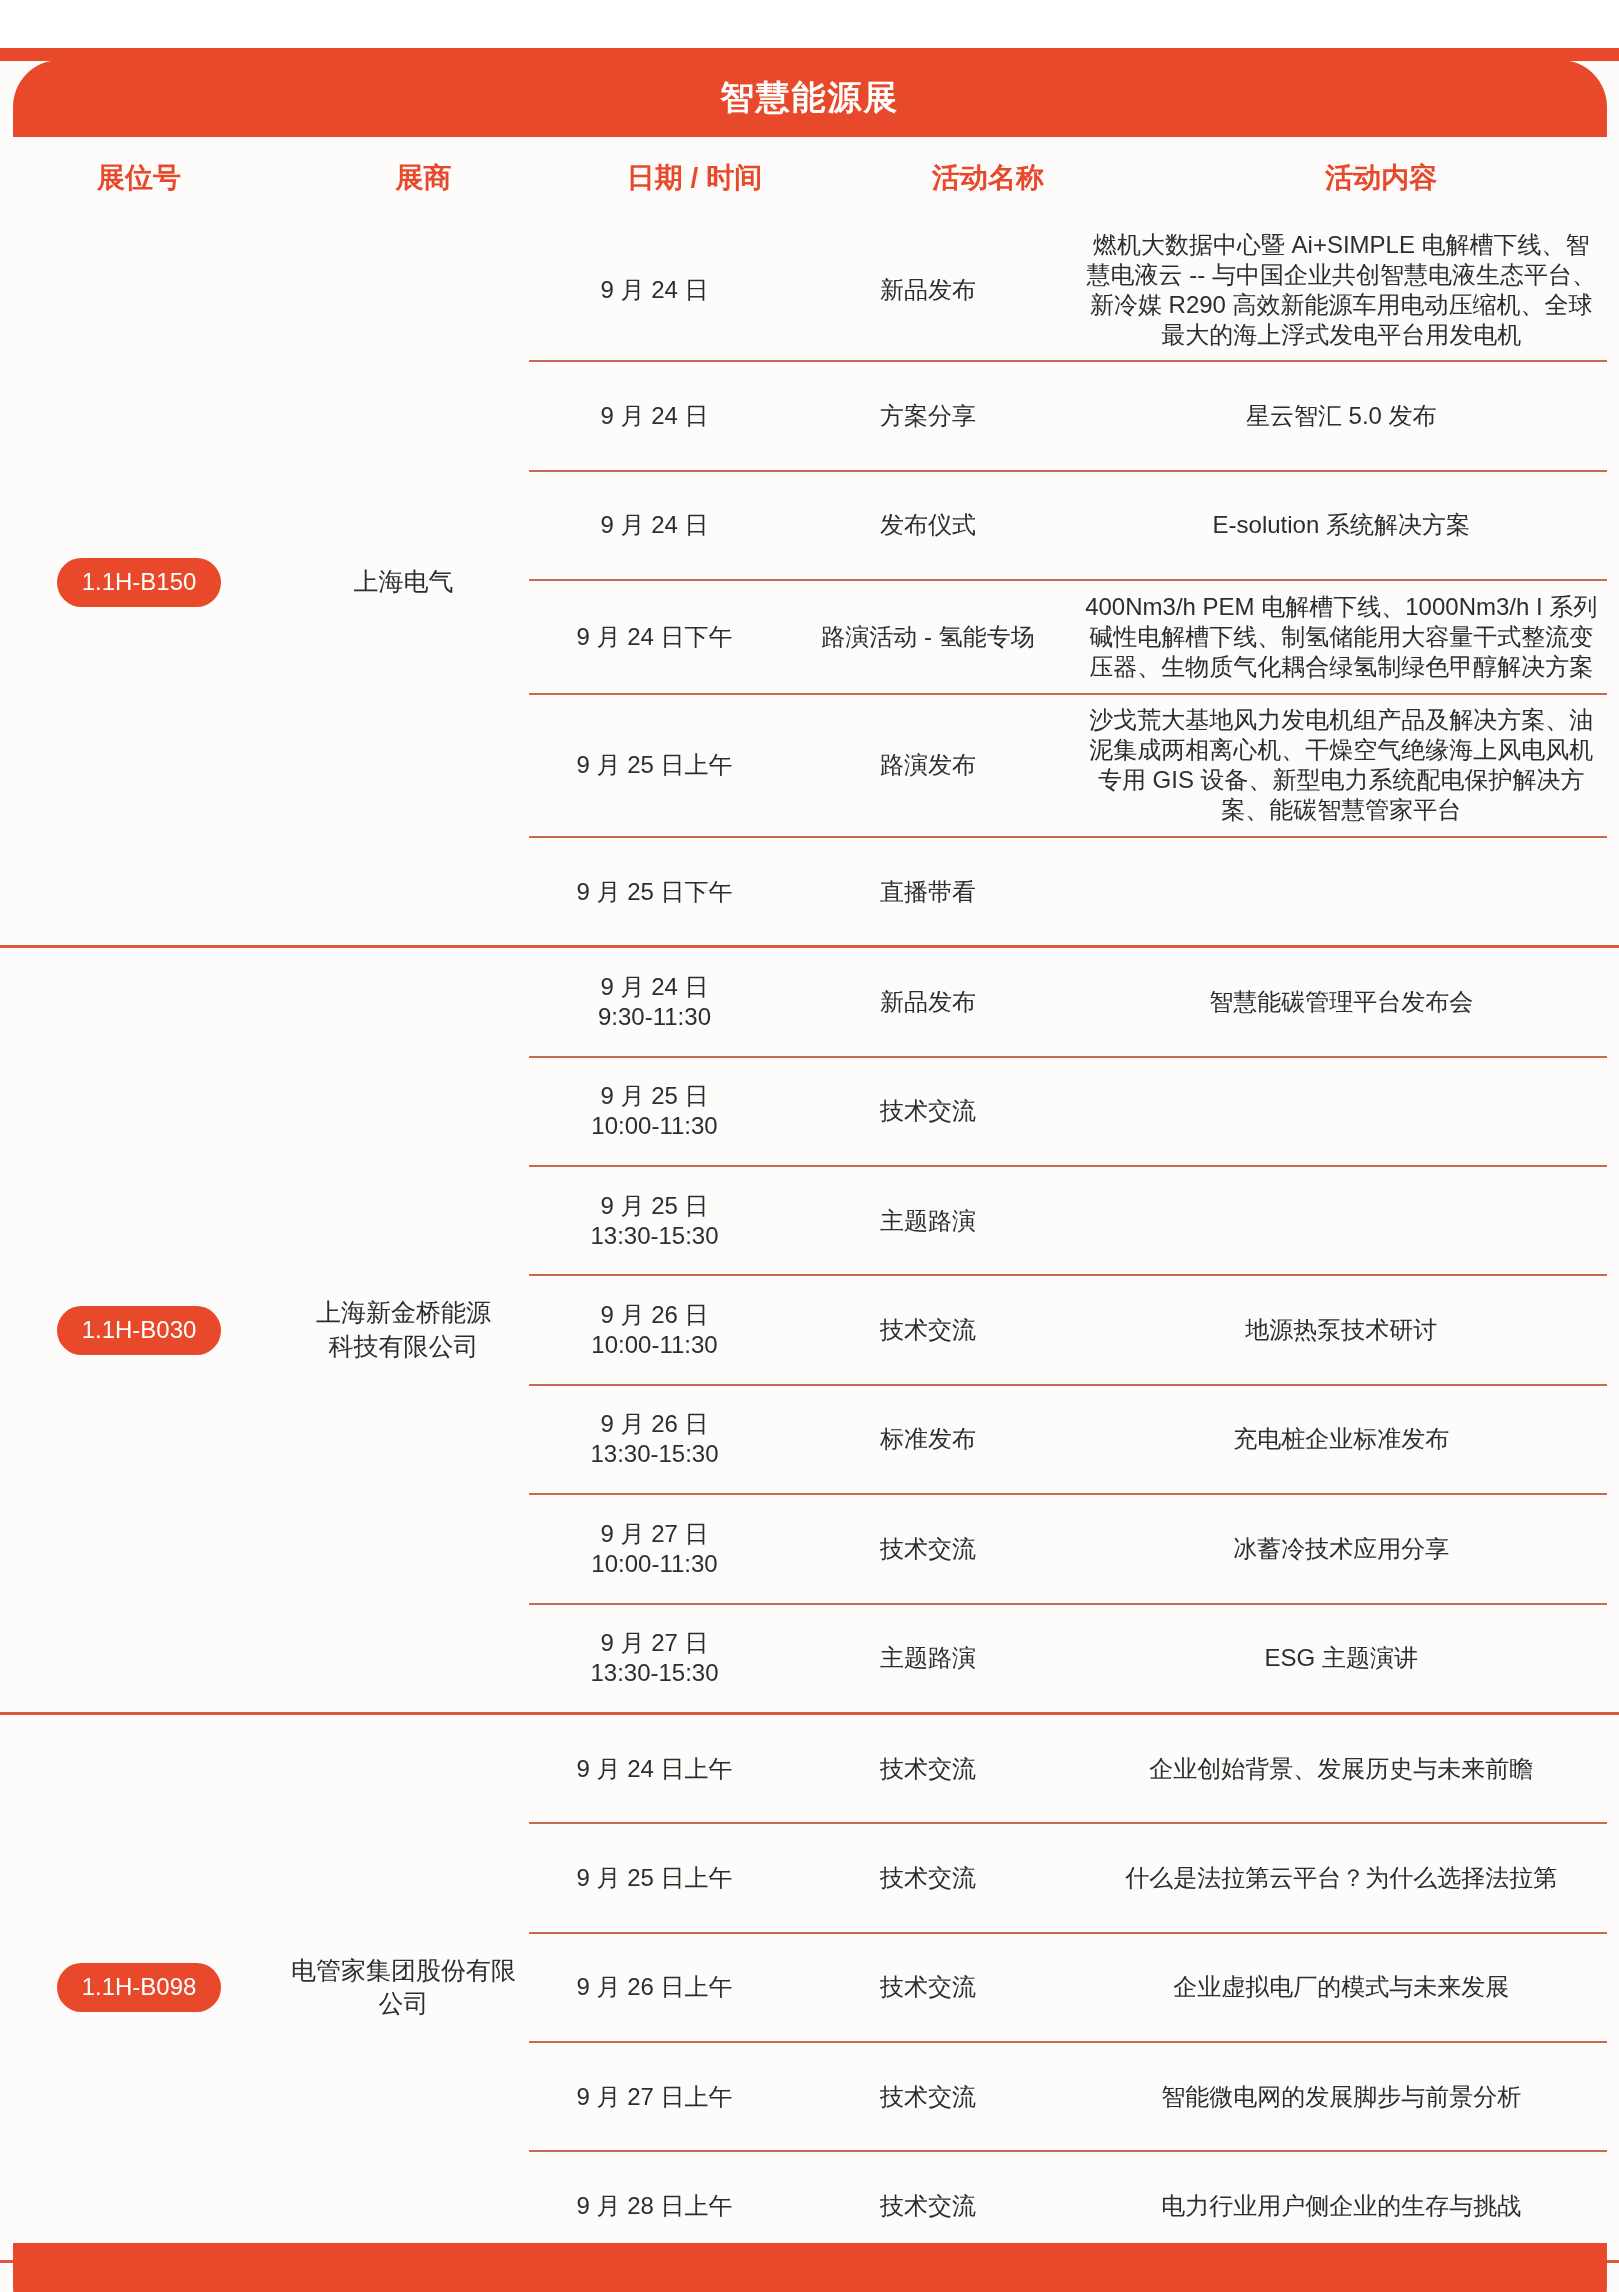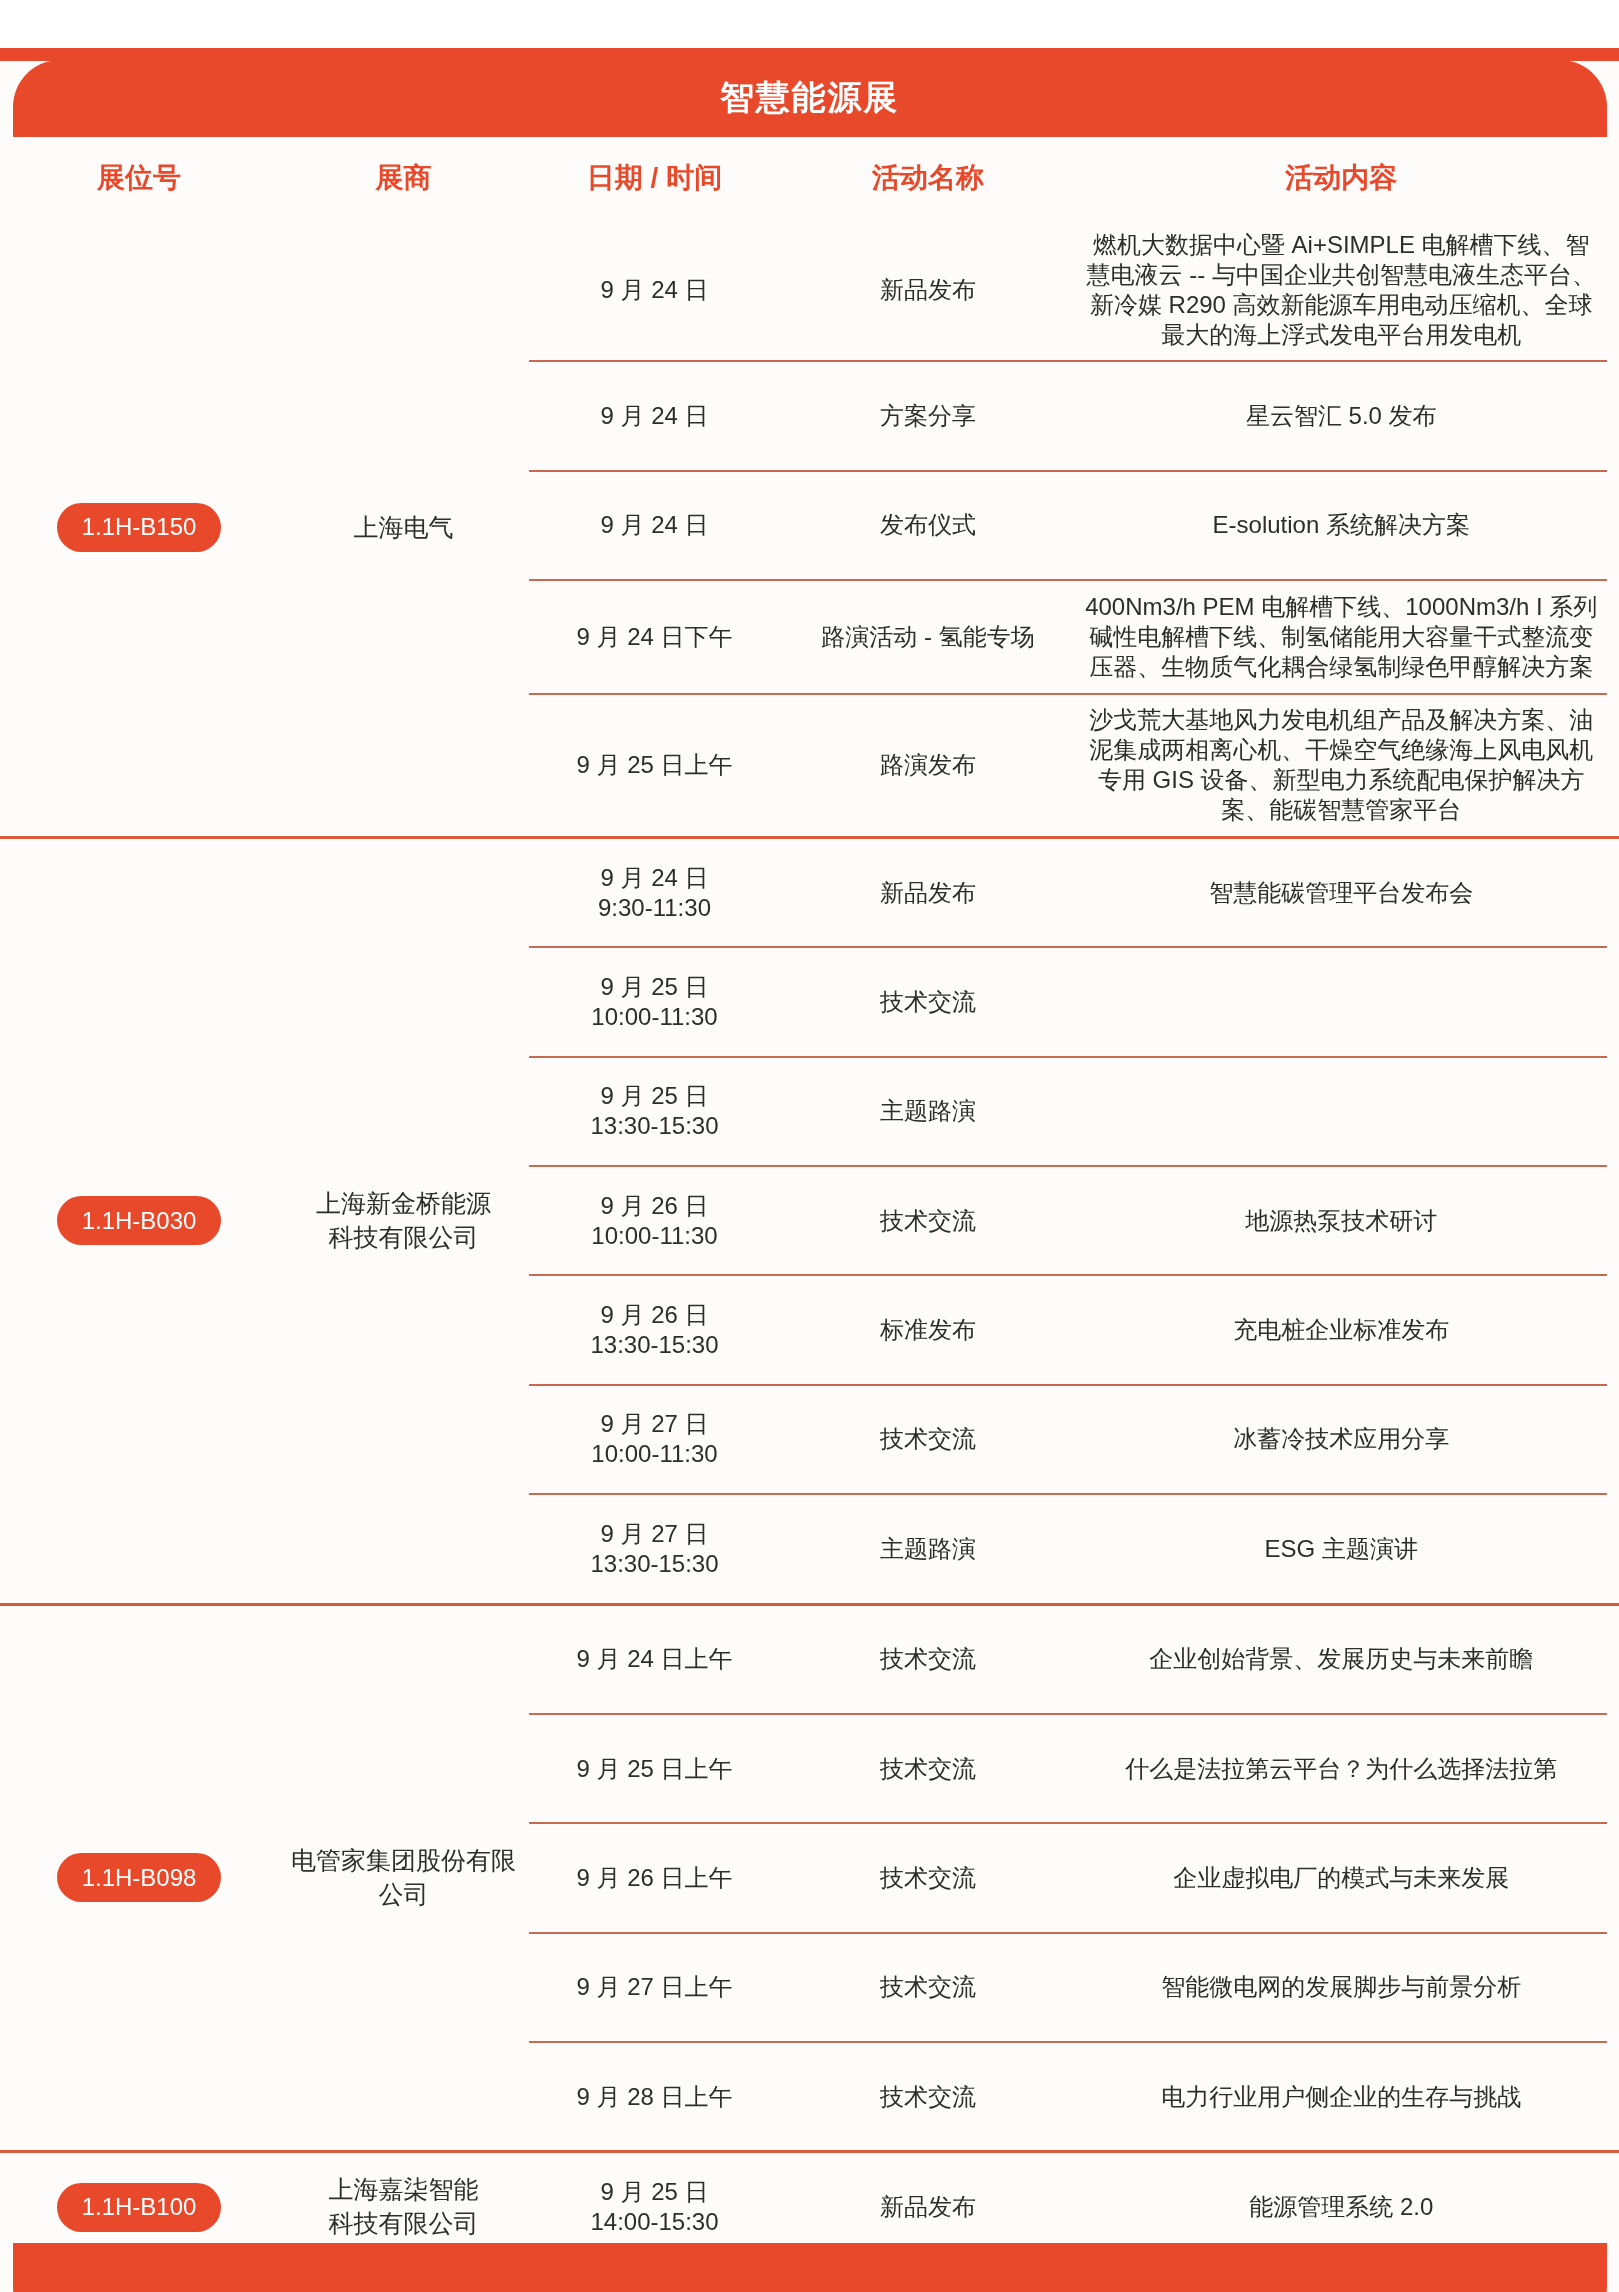--- a/index.html
+++ b/index.html
@@ -36,20 +36,21 @@
   .content-area {
     position: absolute; top: 89px; left: 0; right: 0;
   }
   
   .col-headers {
     display: grid;
     grid-template-columns: 278px 251px 251px 296px 1fr;
     align-items: center;
     height: 82px;
     padding-right: 12.5px;
+    gap: 20px;
   }
   .col-headers .col-h {
     text-align: center;
     color: #E8492B;
     font-size: 28px;
     font-weight: bold;
   }
   
   .table { width: 100%; }
   .section {
@@ -154,20 +155,25 @@
     <div class="cell-name">路演活动 - 氢能专场</div>
     <div class="cell-content">400Nm3/h PEM 电解槽下线、1000Nm3/h I 系列碱性电解槽下线、制氢储能用大容量干式整流变压器、生物质气化耦合绿氢制绿色甲醇解决方案</div>
   </div>
 
   <div class="row">
     <div class="cell-date">9 月 25 日上午</div>
     <div class="cell-name">路演发布</div>
     <div class="cell-content">沙戈荒大基地风力发电机组产品及解决方案、油泥集成两相离心机、干燥空气绝缘海上风电风机专用 GIS 设备、新型电力系统配电保护解决方案、能碳智慧管家平台</div>
   </div>
 
+  <div class="row">
+    <div class="cell-date">9 月 25 日下午</div>
+    <div class="cell-name">直播带看</div>
+    <div class="cell-content"></div>
+  </div>
 </div>
   </div>
 
   <div class="section">
     <div class="booth-cell">
       <div class="badge">1.1H-B030</div>
     </div>
     <div class="exhibitor-cell">上海新金桥能源
 科技有限公司</div>
     <div class="rows">

